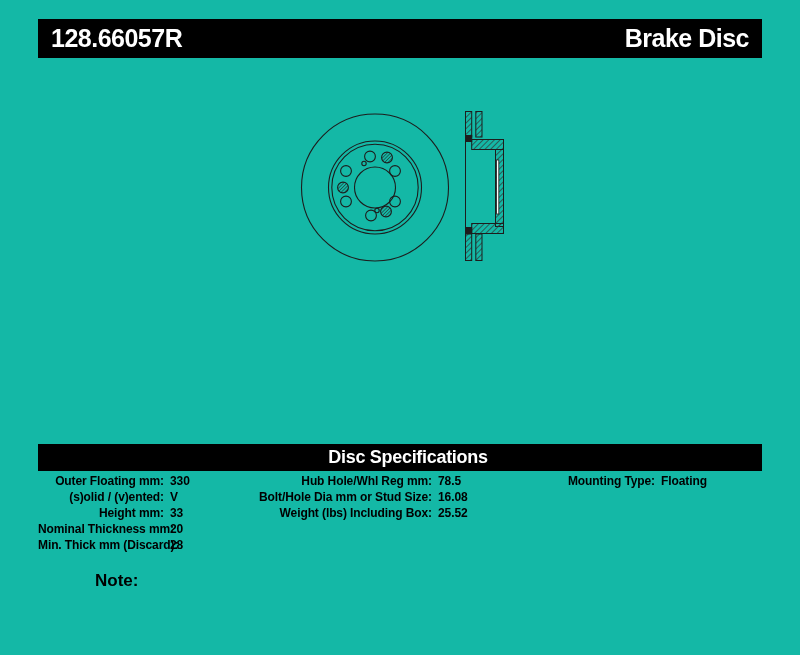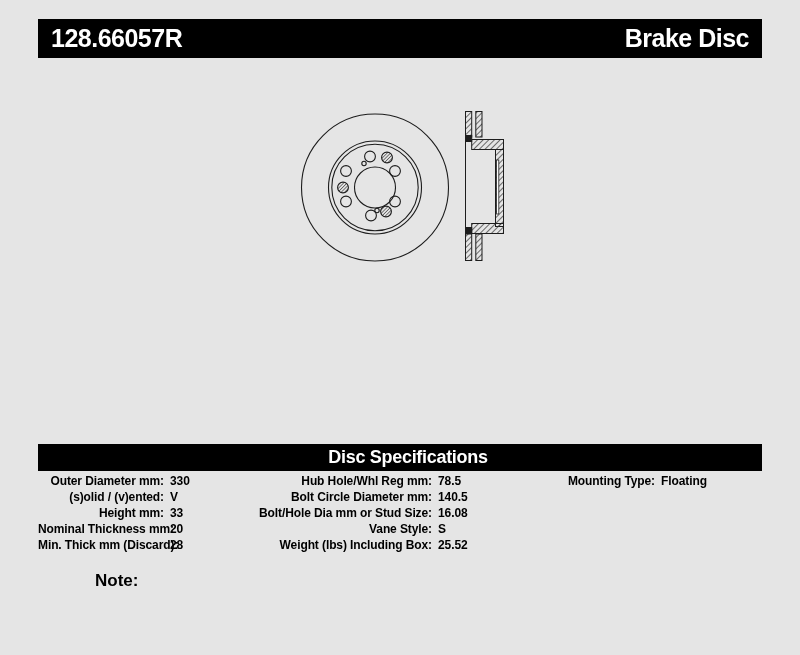--- a/index.html
+++ b/index.html
@@ -1,21 +1,21 @@
 <!DOCTYPE html>
 <html><head>
 <meta charset="utf-8">
 <style>
   * { margin: 0; padding: 0; box-sizing: border-box; }
   html, body { background: #ffffff; }
   body {
     width: 800px; height: 655px; position: relative;
     font-family: "Liberation Sans", sans-serif; color: #000;
   }
-  .page { position: absolute; inset: 0; background: #e5e5e5; }
+  .page { position: absolute; inset: 0; background: #14b8a6; }
 
   
   .header-bar {
     position: absolute; left: 38px; top: 19px; width: 724px; height: 39px;
     background: #000; color: #fff;
     display: flex; justify-content: space-between; align-items: center;
     padding: 0 13px;
     font-weight: bold; font-size: 25px; letter-spacing: -0.5px;
   }
 
@@ -109,21 +109,21 @@
       <rect x="496.6" y="160" width="2.2" height="54" fill="#ffffff" stroke-width="0.8"></rect>
     </g>
   </svg>
 
   <div class="spec-bar">
     <span>Disc Specifications</span>
   </div>
 
   <div class="spec-col col-1">
     <div class="spec-row">
-      <span class="spec-lbl">Outer Diameter mm:</span>
+      <span class="spec-lbl">Outer Floating mm:</span>
       <span class="spec-val">330</span>
     </div>
     <div class="spec-row">
       <span class="spec-lbl">(s)olid / (v)ented:</span>
       <span class="spec-val">V</span>
     </div>
     <div class="spec-row">
       <span class="spec-lbl">Height mm:</span>
       <span class="spec-val">33</span>
     </div>
@@ -136,30 +136,22 @@
       <span class="spec-val">28</span>
     </div>
   </div>
 
   <div class="spec-col col-2">
     <div class="spec-row">
       <span class="spec-lbl">Hub Hole/Whl Reg mm:</span>
       <span class="spec-val">78.5</span>
     </div>
     <div class="spec-row">
-      <span class="spec-lbl">Bolt Circle Diameter mm:</span>
-      <span class="spec-val">140.5</span>
-    </div>
-    <div class="spec-row">
       <span class="spec-lbl">Bolt/Hole Dia mm or Stud Size:</span>
       <span class="spec-val">16.08</span>
-    </div>
-    <div class="spec-row">
-      <span class="spec-lbl">Vane Style:</span>
-      <span class="spec-val">S</span>
     </div>
     <div class="spec-row">
       <span class="spec-lbl">Weight (lbs) Including Box:</span>
       <span class="spec-val">25.52</span>
     </div>
   </div>
 
   <div class="spec-col col-3">
     <div class="spec-row">
       <span class="spec-lbl">Mounting Type:</span>

